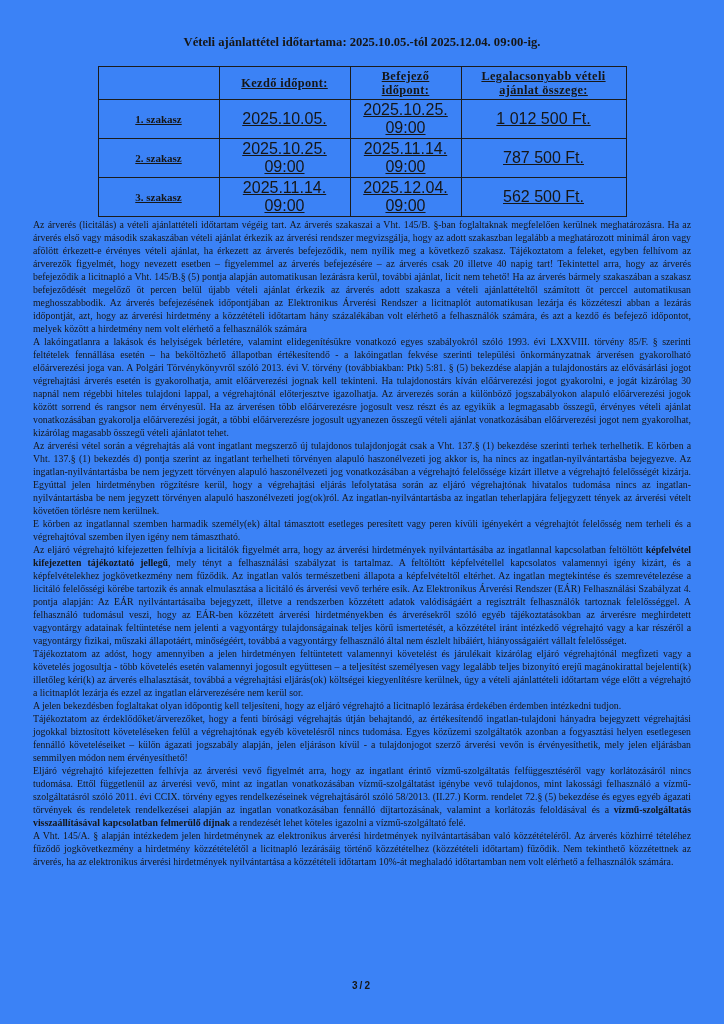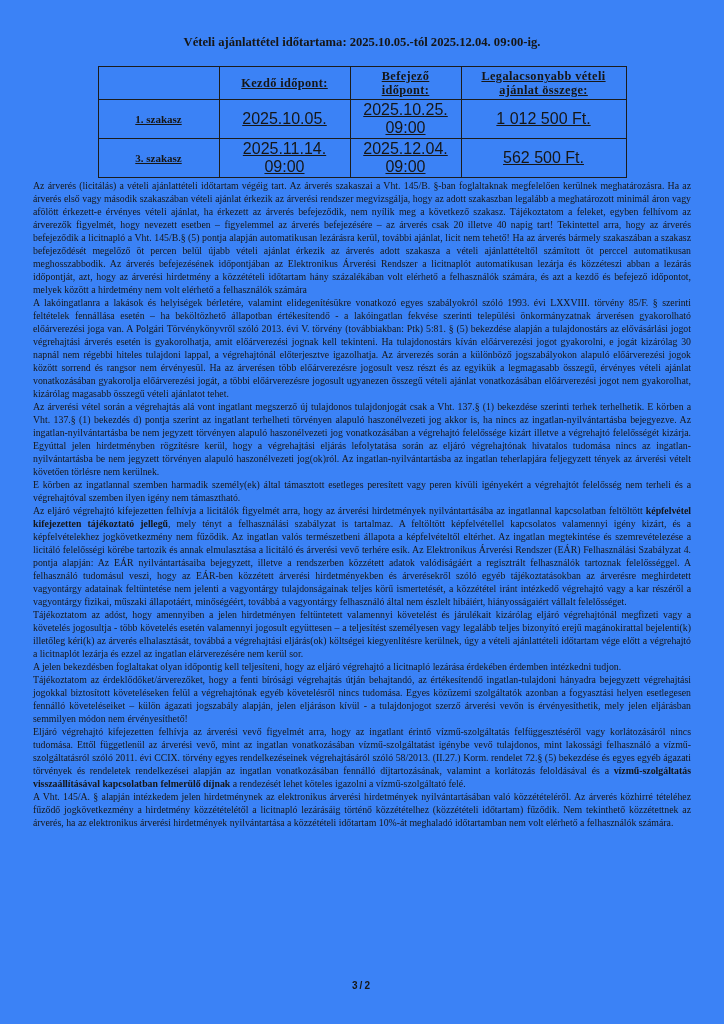--- a/index.html
+++ b/index.html
@@ -99,20 +99,26 @@
         </tr>
     </thead>
     <tbody id="phases-body">
         <tr>
           <td>1. szakasz</td>
           <td>2025.10.05.</td>
           <td>2025.10.25. 09:00</td>
           <td>1 012 500 Ft.</td>
         </tr>
         <tr>
+          <td>2. szakasz</td>
+          <td>2025.10.25. 09:00</td>
+          <td>2025.11.14. 09:00</td>
+          <td>787 500 Ft.</td>
+        </tr>
+        <tr>
           <td>3. szakasz</td>
           <td>2025.11.14. 09:00</td>
           <td>2025.12.04. 09:00</td>
           <td>562 500 Ft.</td>
         </tr>
       </tbody>
   </table>
 
   <div class="body-text" id="body-text">
       <p><span>Az árverés (licitálás) a vételi ajánlattételi időtartam végéig tart. Az árverés szakaszai a Vht. 145/B. §-ban foglaltaknak megfelelően kerülnek meghatározásra. Ha az árverés első vagy második szakaszában vételi ajánlat érkezik az árverési rendszer megvizsgálja, hogy az adott szakaszban legalább a meghatározott minimál áron vagy afölött érkezett-e érvényes vételi ajánlat, ha érkezett az árverés befejeződik, nem nyílik meg a következő szakasz. Tájékoztatom a feleket, egyben felhívom az árverezők figyelmét, hogy nevezett esetben – figyelemmel az árverés befejezésére – az árverés csak 20 illetve 40 napig tart! Tekintettel arra, hogy az árverés befejeződik a licitnapló a Vht. 145/B.§ (5) pontja alapján automatikusan lezárásra kerül, további ajánlat, licit nem tehető! Ha az árverés bármely szakaszában a szakasz befejeződését megelőző öt percen belül újabb vételi ajánlat érkezik az árverés adott szakasza a vételi ajánlattételtől számított öt perccel automatikusan meghosszabbodik. Az árverés befejezésének időpontjában az Elektronikus Árverési Rendszer a licitnaplót automatikusan lezárja és közzéteszi abban a lezárás időpontját, azt, hogy az árverési hirdetmény a közzétételi időtartam hány százalékában volt elérhető a felhasználók számára, és azt a kezdő és befejező időpontot, melyek között a hirdetmény nem volt elérhető a felhasználók számára</span></p>

